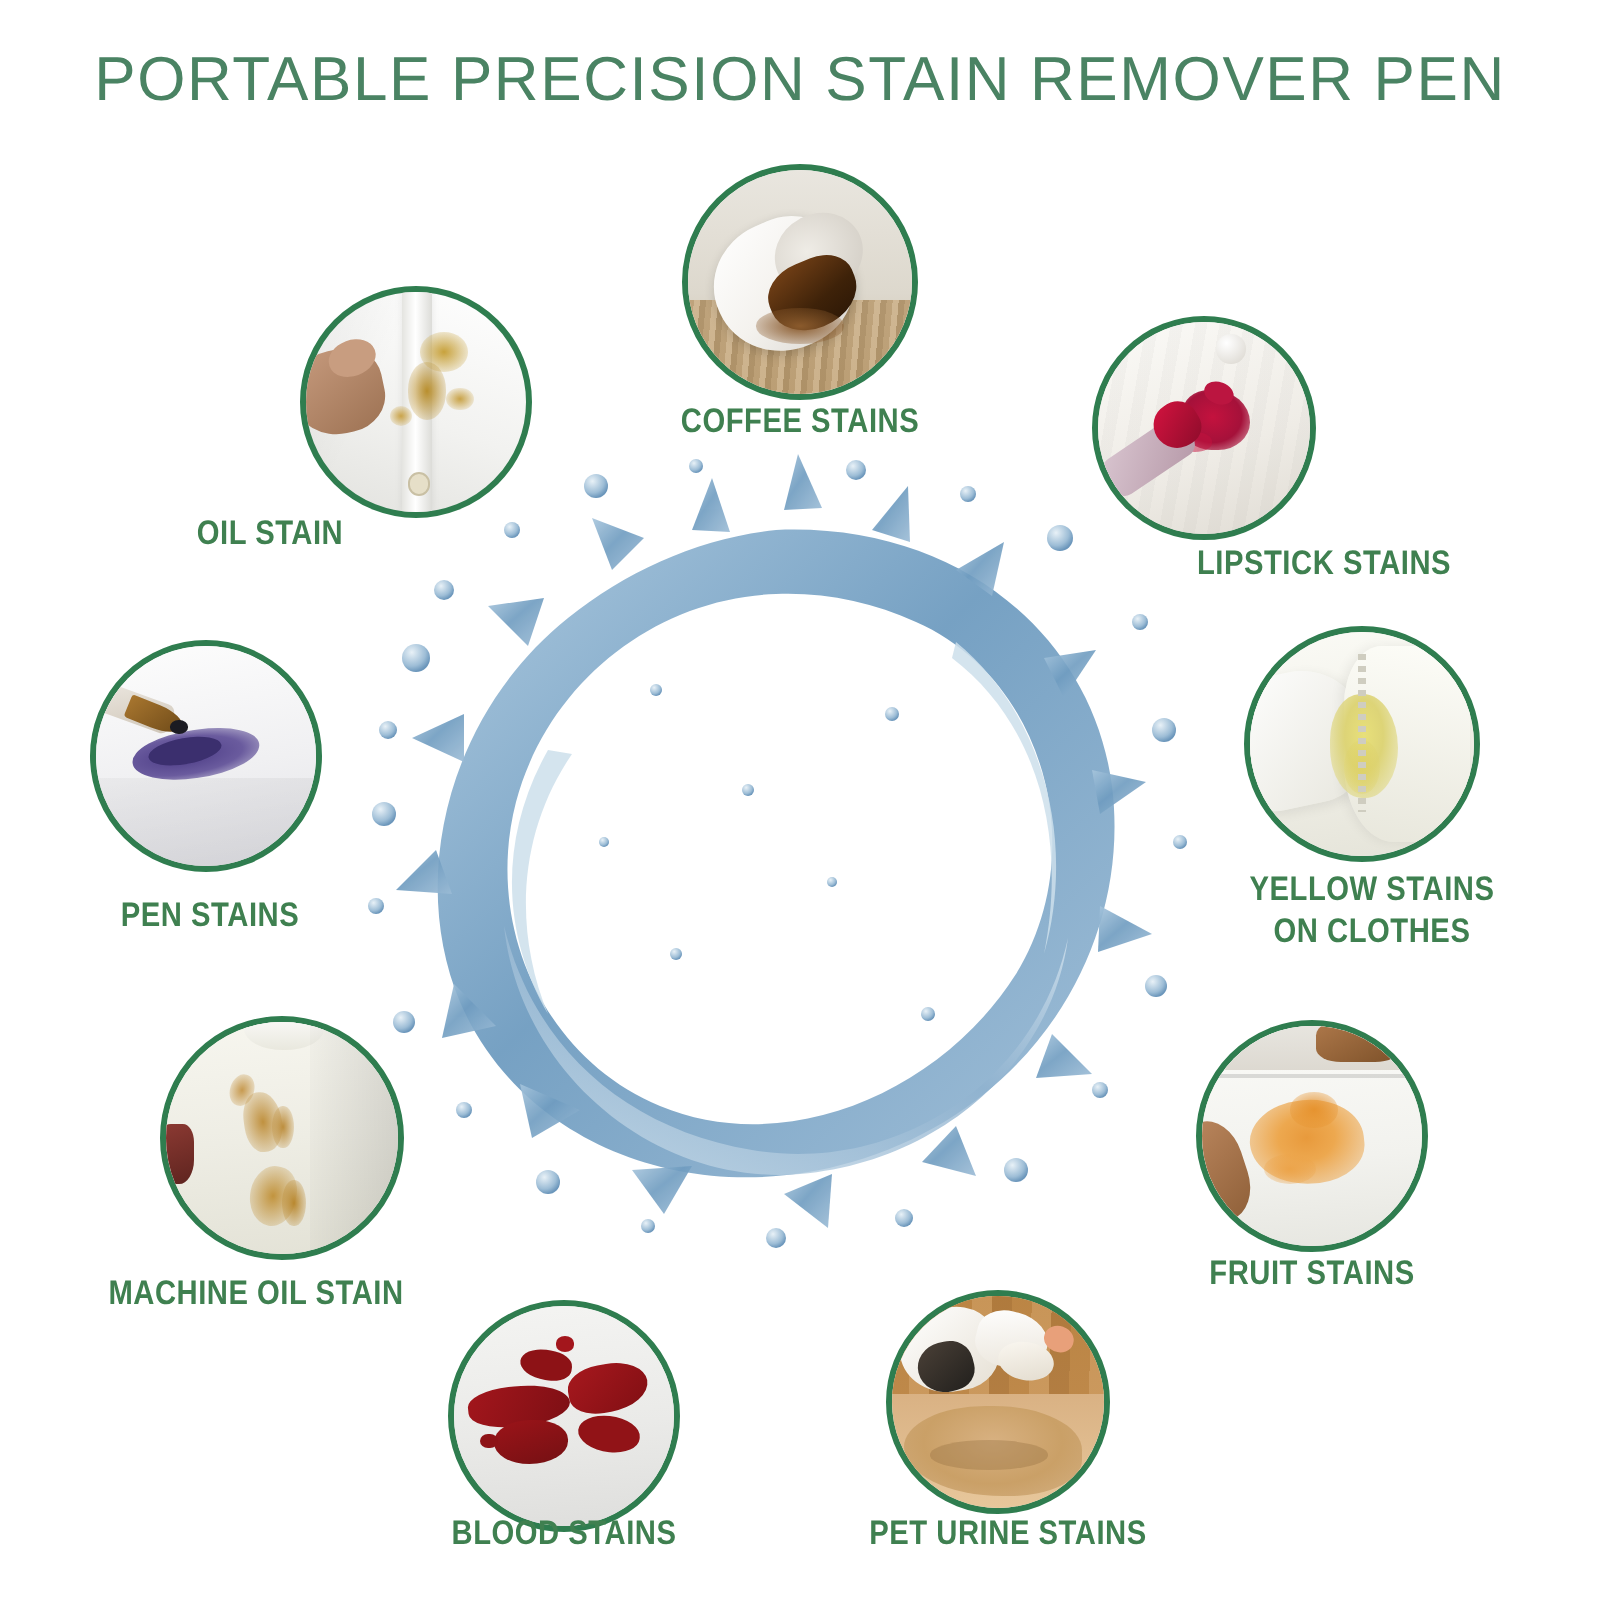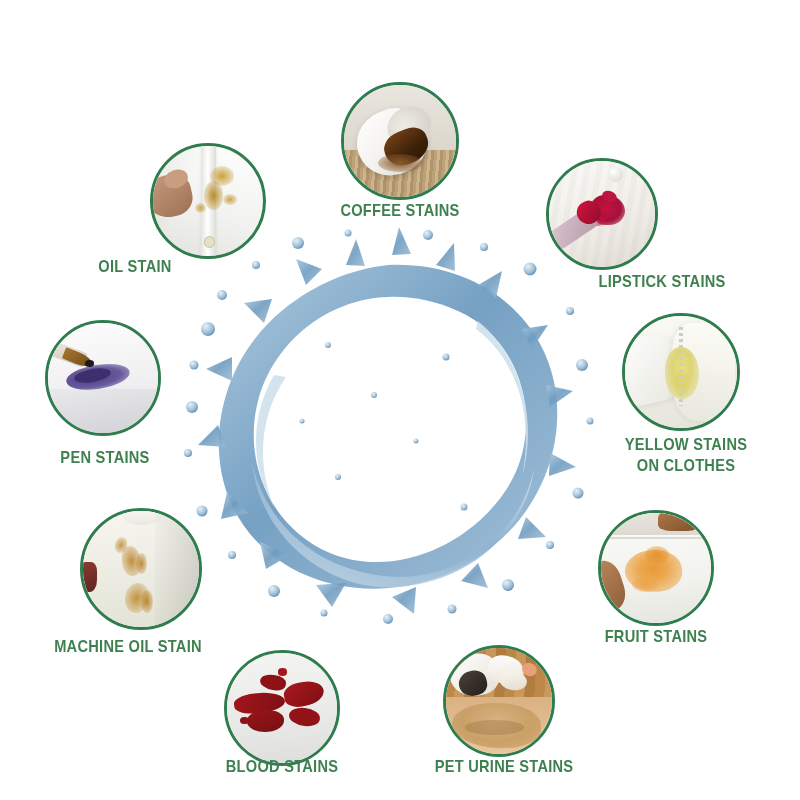--- a/index.html
+++ b/index.html
@@ -78,20 +78,21 @@
       linear-gradient(115deg, rgba(0,0,0,0.05) 0%, rgba(0,0,0,0) 35%),
       linear-gradient(200deg, #ffffff 0%, #f2f2f0 55%, #e2e2de 100%);
   }
   .blob { position: absolute; border-radius: 50%; }
 </style>
 </head>
 <body>
 
 <div id="poster">
 
+  <div id="title">PORTABLE PRECISION STAIN REMOVER PEN</div>
 
   <svg id="splash" viewBox="0 0 420 400" xmlns="http://www.w3.org/2000/svg">
     <defs>
       <linearGradient id="wg" x1="0" y1="0" x2="1" y2="1">
         <stop offset="0%" stop-color="#a8c6dd"></stop>
         <stop offset="45%" stop-color="#6f9cc0"></stop>
         <stop offset="100%" stop-color="#9cbcd6"></stop>
       </linearGradient>
       <linearGradient id="wg2" x1="0" y1="1" x2="1" y2="0">
         <stop offset="0%" stop-color="#cfe0ec"></stop>

